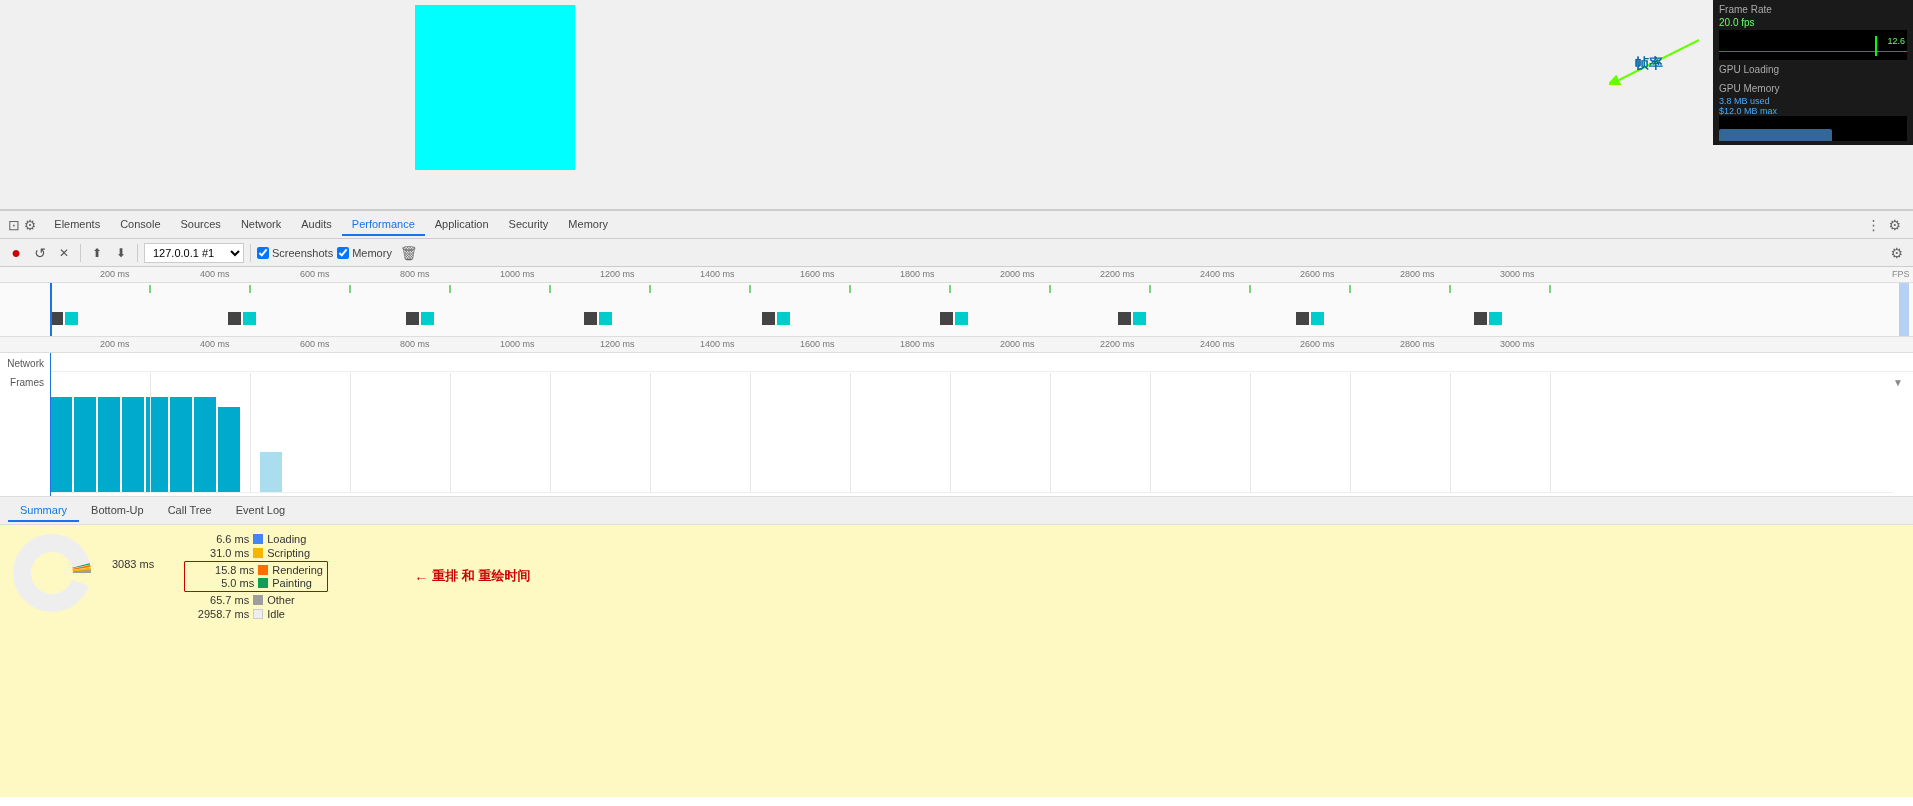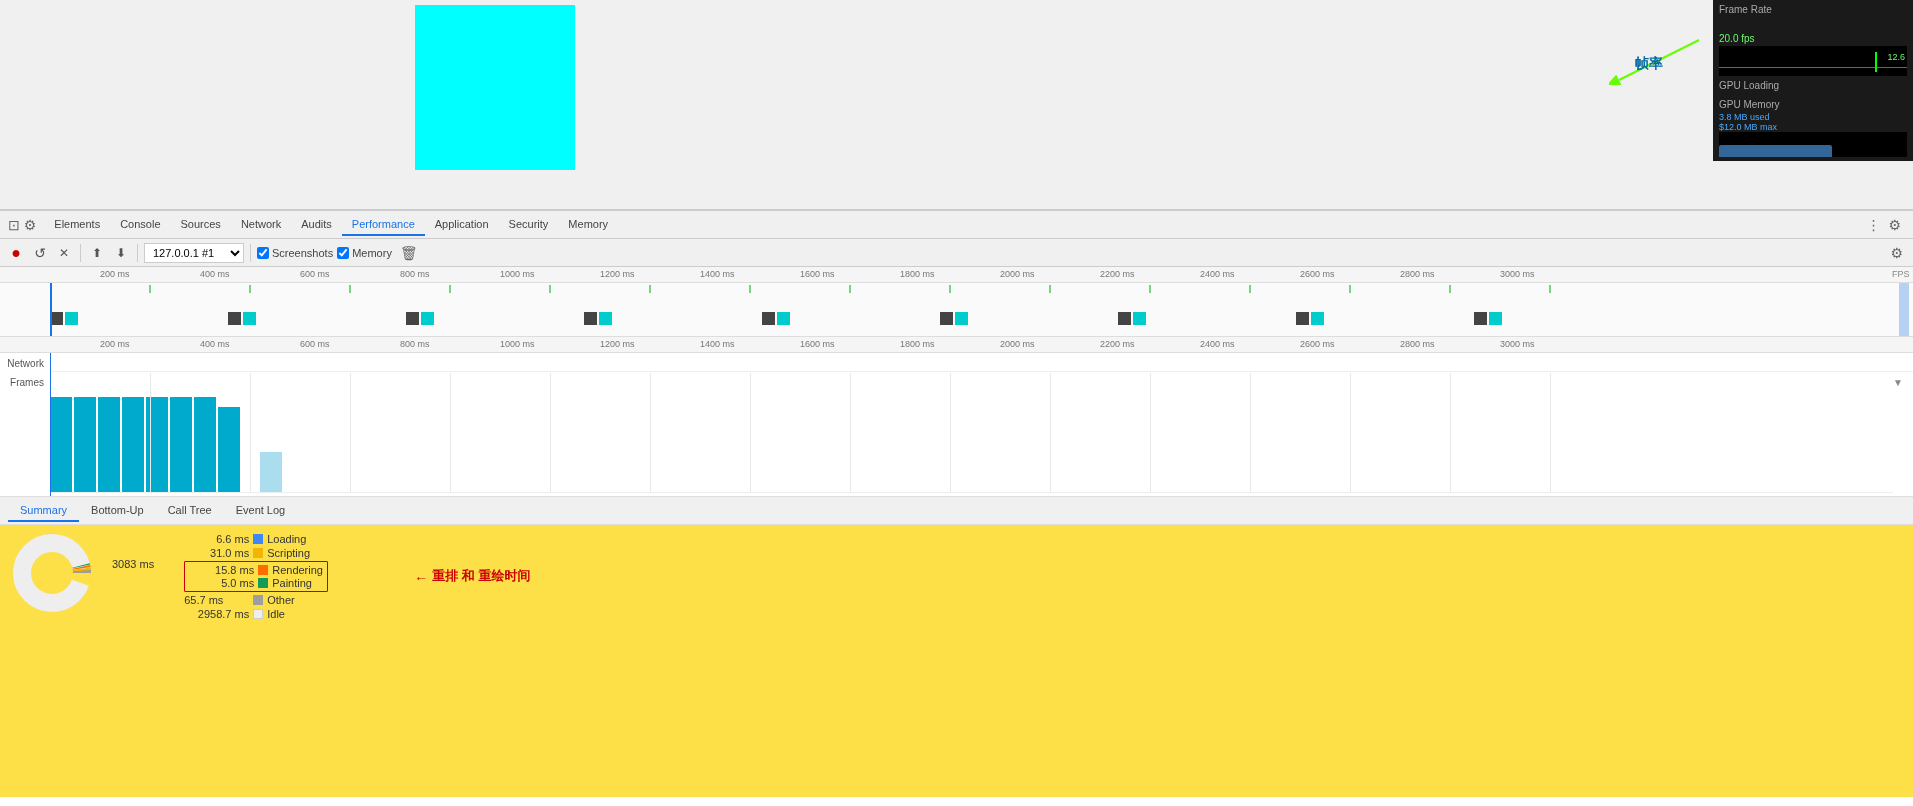--- a/index.html
+++ b/index.html
@@ -38,21 +38,21 @@
       width: 200px;
       background: #1a1a1a;
       color: #ccc;
       padding: 4px 6px;
       font-size: 10px;
     }
 
     .frame-rate-title {
       color: #aaa;
       font-size: 10px;
-      margin-bottom: 18px;
+      margin-bottom: 2px;
     }
 
     .fps-value {
       color: #66ff66;
       font-size: 10px;
       margin-bottom: 2px;
     }
 
     .fps-graph {
       width: 100%;
@@ -333,21 +333,21 @@
       left: 50px;
       top: 0;
       width: 1px;
       height: 100%;
       background: #1a73e8;
       z-index: 10;
     }
 
     
     .bottom-panel {
-      background: #fde047;
+      background: #fef9c3;
       height: 300px;
     }
 
     .bottom-tabs {
       display: flex;
       align-items: center;
       border-bottom: 1px solid #ddd;
       padding: 0 8px;
       height: 28px;
       background: #f0f0f0;
@@ -740,21 +740,21 @@
               </div>
             </div>
             
             <div style="position:absolute; left:230px; top:6px; display:flex; align-items:center; gap:4px;">
               <span style="color:#cc0000; font-size:14px;">←</span>
               <span style="color:#cc0000; font-size:13px; font-weight:bold; white-space:nowrap;">重排 和 重绘时间</span>
             </div>
           </div>
 
           <div class="legend-row">
-            <span class="legend-ms" style="min-width:65px; text-align:left;">65.7 ms</span>
+            <span class="legend-ms" style="min-width:65px; text-align:right;">65.7 ms</span>
             <span class="legend-color" style="background:#9e9e9e; width:10px; height:10px;"></span>
             <span>Other</span>
           </div>
           <div class="legend-row">
             <span class="legend-ms" style="min-width:65px; text-align:right;">2958.7 ms</span>
             <span class="legend-color" style="background:#eee; width:10px; height:10px; border:1px solid #ccc;"></span>
             <span>Idle</span>
           </div>
         </div>
       </div>

